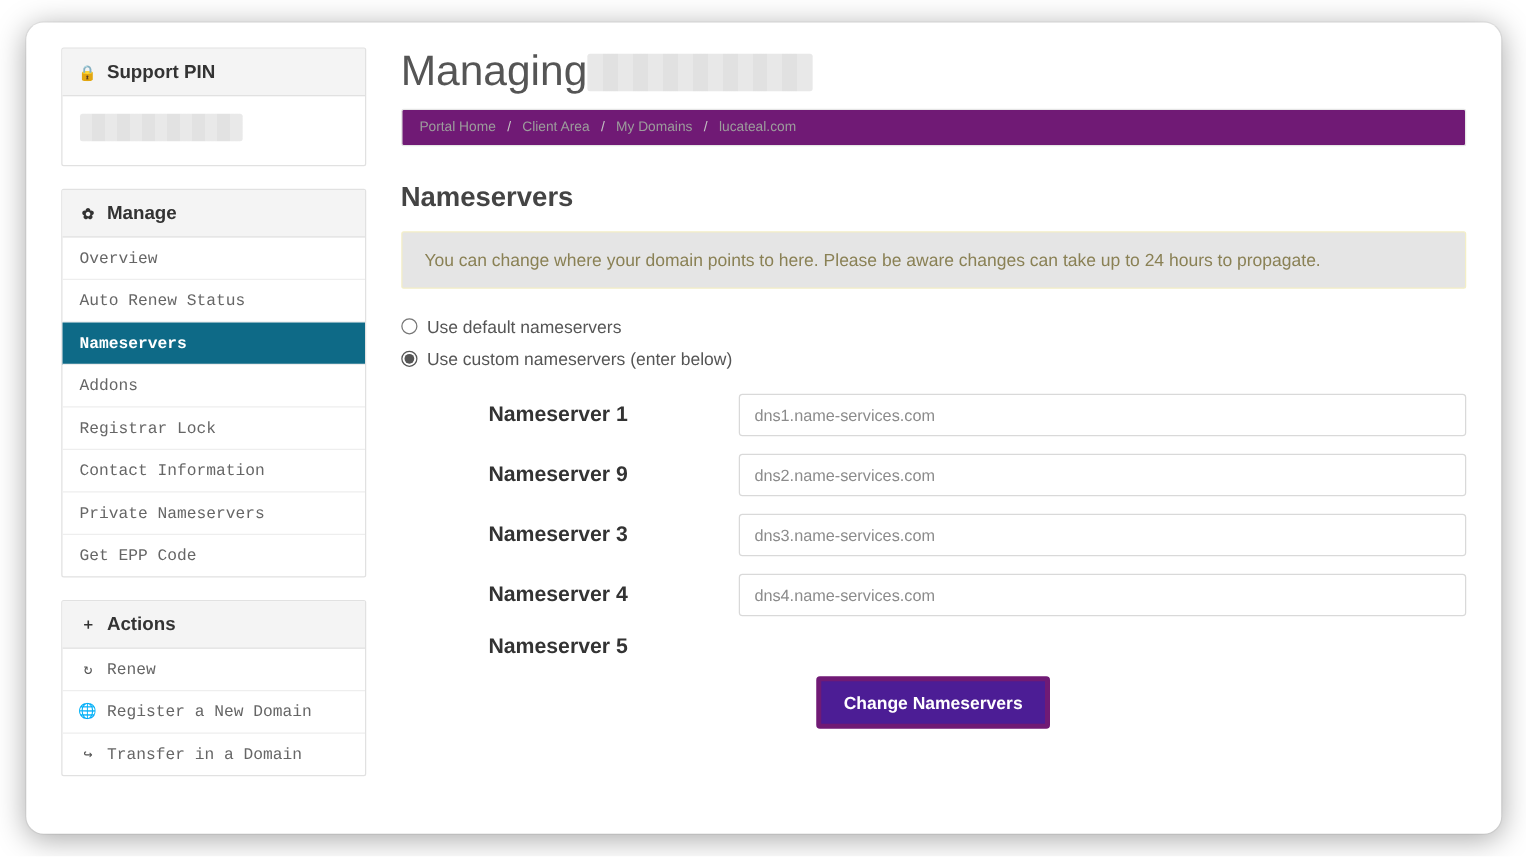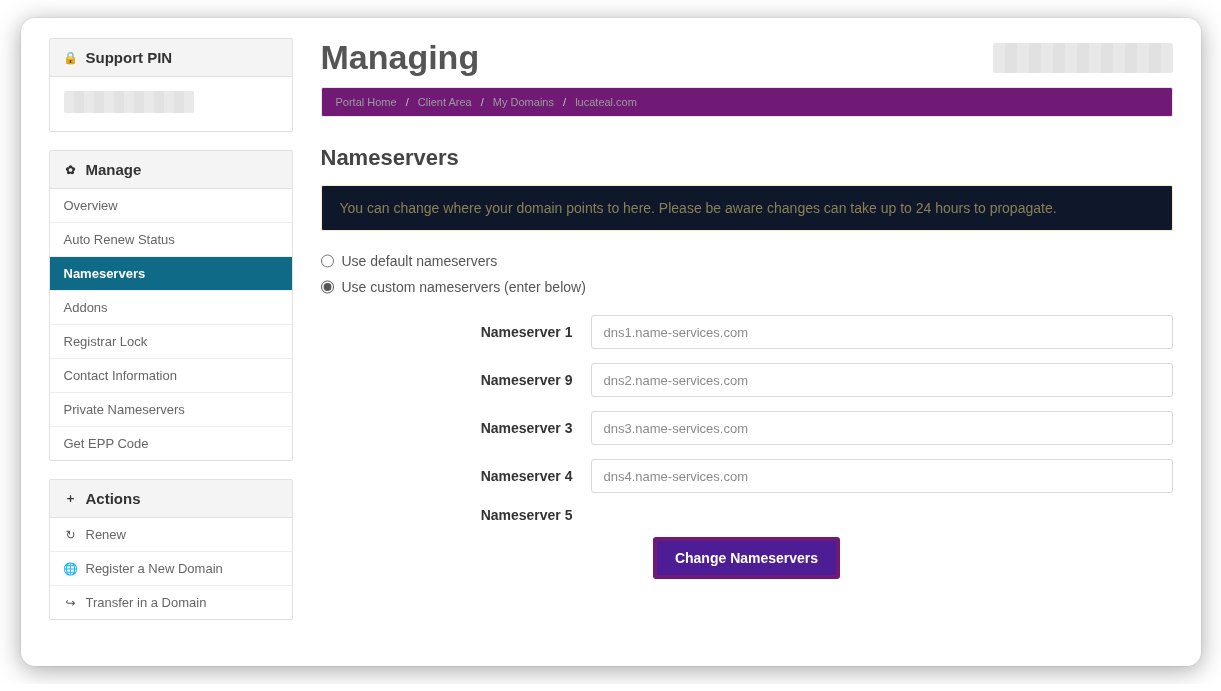--- a/index.html
+++ b/index.html
@@ -49,41 +49,41 @@
   }
   .list-item {
     padding: 9px 14px;
     font-size: 13px;
     color: #666;
     border-bottom: 1px solid #eee;
     display: flex;
     align-items: center;
     gap: 8px;
     cursor: pointer;
+    font-family: Liberation Mono, monospace;
   }
   .list-item:last-child { border-bottom: none; }
   .list-item.active {
     background: #0e6a87;
     color: #fff;
     font-weight: 600;
   }
   .icon { width: 14px; display: inline-flex; justify-content: center; font-size: 12px; color:#555; }
   .panel-header .icon { color:#333; }
   .list-item .icon { color:#555; }
   
   .main { flex: 1; }
   .page-title {
     font-size: 34px;
-    font-weight: 700;
+    font-weight: 400;
     color: #555;
     display: flex;
     align-items: center;
     gap: 0;
     margin-bottom: 10px;
-    justify-content: space-between;
   }
   .page-title .redact-title {
     width: 180px; height: 30px;
     background: repeating-linear-gradient(90deg,#e8e8e8 0 12px,#e1e1e1 12px 24px);
     border-radius:2px;
   }
   .breadcrumb {
     background: #701a75;
     border: 1px solid #e6e6e6;
     border-radius: 2px;
@@ -93,21 +93,21 @@
     margin-bottom: 28px;
   }
   .breadcrumb .sep { margin: 0 6px; color:#c5c5c5; }
   .section-title {
     font-size: 22px;
     font-weight: 600;
     color: #444;
     margin-bottom: 14px;
   }
   .alert {
-    background: #0f172a;
+    background: #e5e5e5;
     border: 1px solid #f3eec6;
     color: #8a8155;
     padding: 14px 18px;
     border-radius: 2px;
     font-size: 14px;
     margin-bottom: 22px;
   }
   .radio-row {
     display: flex;
     gap: 8px;
@@ -117,23 +117,23 @@
   }
   .radio-row input[type=radio]{ accent-color:#555; }
   .ns-form { margin-top: 20px; }
   .form-row {
     display: flex;
     align-items: center;
     margin-bottom: 14px;
   }
   .form-label {
     width: 270px;
-    text-align: right;
+    text-align: center;
     padding-right: 18px;
-    font-size: 14px;
+    font-size: 17px;
     font-weight: 700;
     color: #333;
   }
   .form-input {
     flex: 1;
     height: 34px;
     border: 1px solid #d9d9d9;
     border-radius: 3px;
     padding: 0 12px;
     font-size: 13px;

